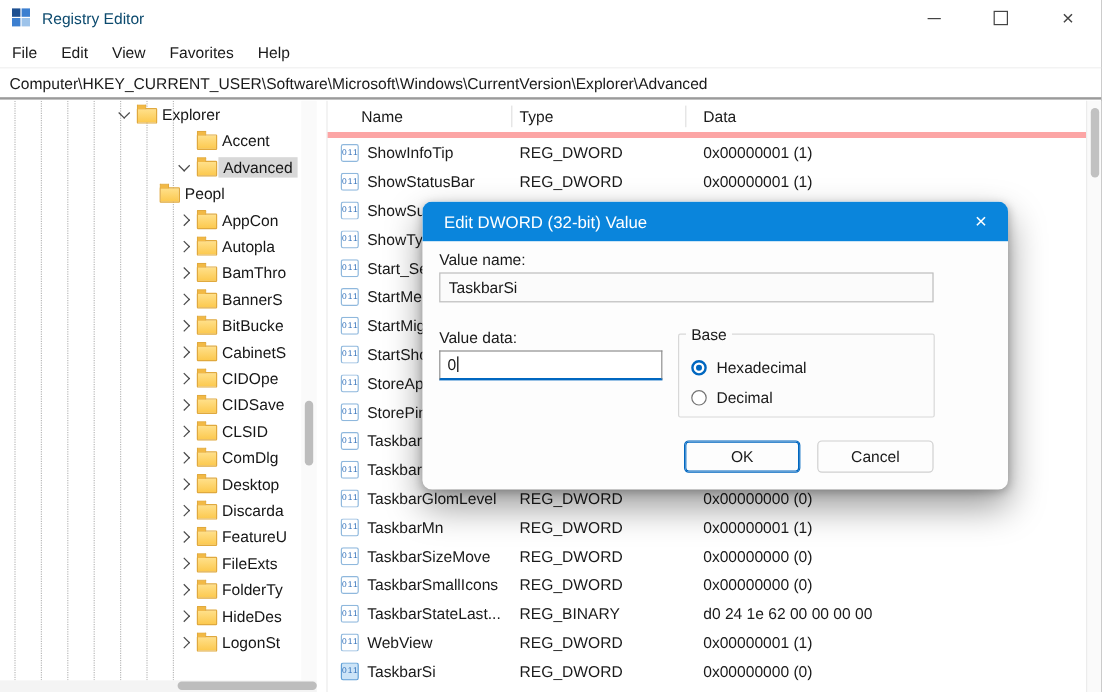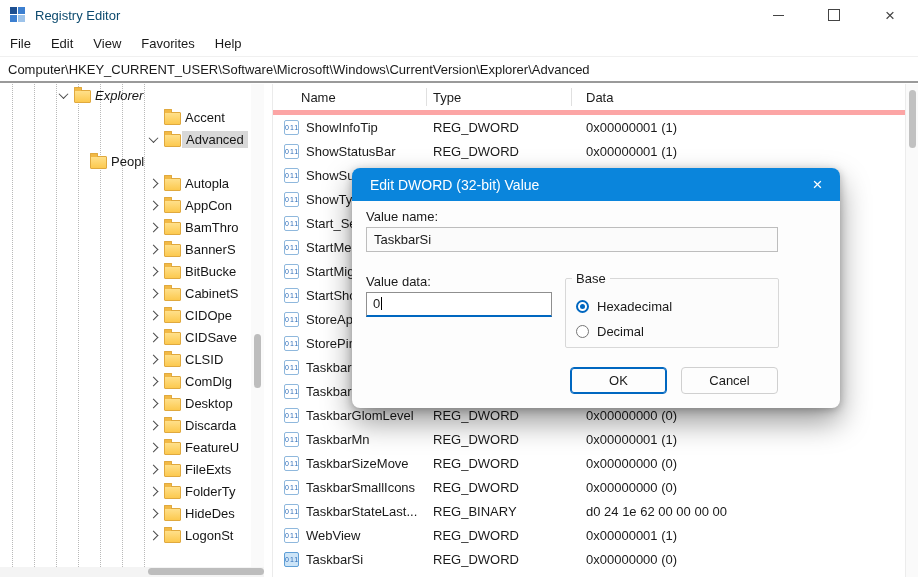--- a/index.html
+++ b/index.html
@@ -26,23 +26,23 @@
   .menuitem{padding:0 10px;color:#1a1a1a;}
   .menuitem:first-child{}
   
   .addrbar{position:absolute;left:0;top:56px;width:100%;height:27px;display:flex;align-items:center;
     border-top:1px solid #f0f0f0;border-bottom:2px solid #9a9a9a;box-sizing:border-box;background:#fff;}
   .addrtext{padding-left:8px;white-space:nowrap;}
   
   .treepane{position:absolute;left:0;top:84px;width:251px;height:483px;overflow:hidden;background:#fff;}
   .guide{position:absolute;top:0;bottom:0;width:0;border-left:1px dotted #b9b9b9;}
   .trow{position:relative;display:flex;align-items:center;height:22px;gap:4px;white-space:nowrap;}
-  .trow.lvl0{padding-left:56px;font-style:italic;}
+  .trow.lvl0{padding-left:96px;}
   .trow.lvl1{padding-left:146px;}
-  .trow.lvl2{padding-left:72px;}
+  .trow.lvl2{padding-left:115px;}
   .chevwrap{width:14px;height:14px;display:flex;align-items:center;justify-content:center;flex:none;}
   .chev{display:block;width:6px;height:6px;border-right:1.5px solid #4a4a4a;border-bottom:1.5px solid #4a4a4a;}
   .chev-down{transform:rotate(45deg) translate(-1px,-1px);}
   .chev-right{transform:rotate(-45deg);}
   .folder{position:relative;width:15px;height:11px;background:linear-gradient(#ffe08a,#fcc94f);border:1px solid #e0a93e;border-radius:1px;flex:none;margin-top:2px;}
   .folder::before{content:"";position:absolute;top:-4px;left:-1px;width:6px;height:3px;background:#f2b945;border:1px solid #e0a93e;border-bottom:none;border-radius:1px 1px 0 0;}
   .tlabel{font-size:13px;color:#161616;}
   .tsel{background:#d8d8d8;padding:1px 4px;margin-left:-3px;}
   
   .tree-vscroll{position:absolute;left:251px;top:84px;width:13px;height:483px;background:#fafafa;}
@@ -159,28 +159,28 @@
       <div class="trow lvl2">
         <span class="chevwrap"></span>
         <span class="folder"></span>
         <span class="tlabel">Peopl</span>
       </div>
       <div class="trow lvl1">
         <span class="chevwrap">
           <i class="chev chev-right"></i>
         </span>
         <span class="folder"></span>
+        <span class="tlabel">AppCon</span>
+      </div>
+      <div class="trow lvl1">
+        <span class="chevwrap">
+          <i class="chev chev-right"></i>
+        </span>
+        <span class="folder"></span>
         <span class="tlabel">Autopla</span>
-      </div>
-      <div class="trow lvl1">
-        <span class="chevwrap">
-          <i class="chev chev-right"></i>
-        </span>
-        <span class="folder"></span>
-        <span class="tlabel">AppCon</span>
       </div>
       <div class="trow lvl1">
         <span class="chevwrap">
           <i class="chev chev-right"></i>
         </span>
         <span class="folder"></span>
         <span class="tlabel">BamThro</span>
       </div>
       <div class="trow lvl1">
         <span class="chevwrap">

